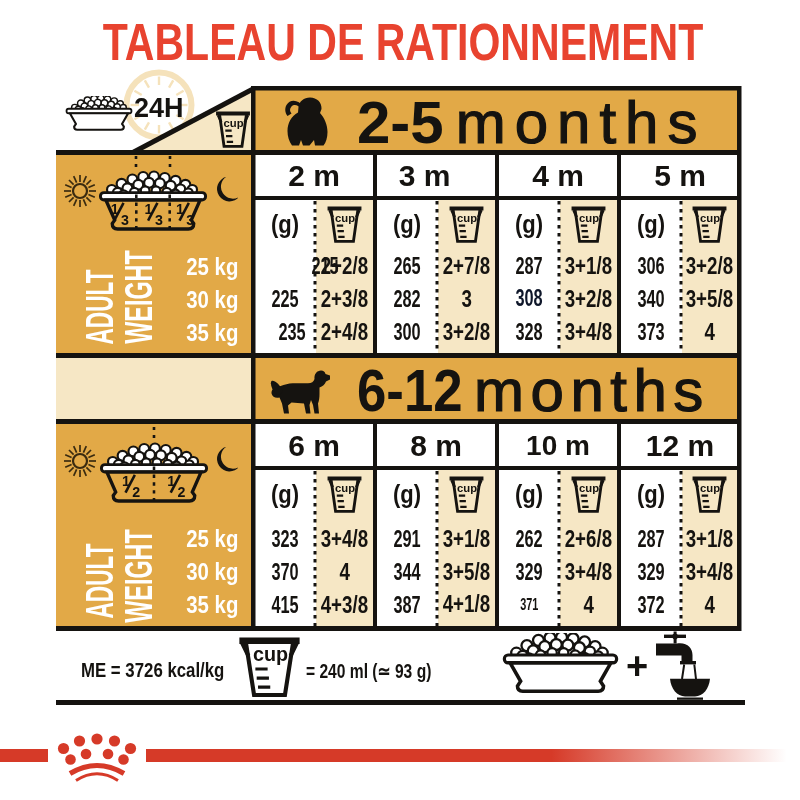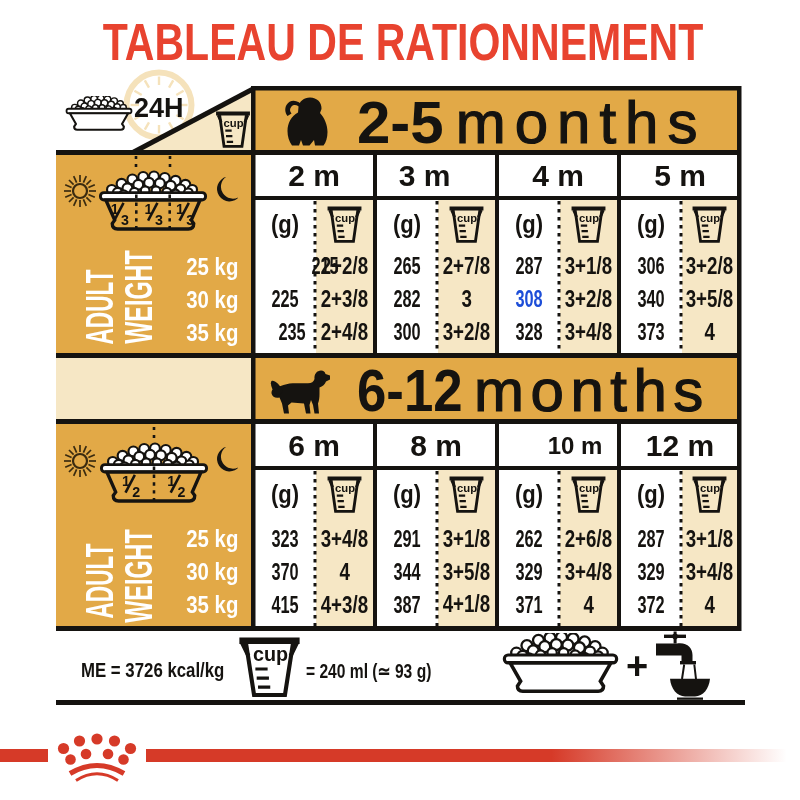--- a/index.html
+++ b/index.html
@@ -330,21 +330,21 @@
 <div class="abs ctr" style="left:377px;top:155px;width:95px;height:41px;font-size:30px;font-weight:bold;color:#151310;">3 m</div>
 
 <div class="abs ctr" style="left:499px;top:155px;width:118px;height:41px;font-size:30px;font-weight:bold;color:#151310;">4 m</div>
 
 <div class="abs ctr" style="left:621px;top:155px;width:118px;height:41px;font-size:30px;font-weight:bold;color:#151310;">5 m</div>
 
 <div class="abs ctr" style="left:255px;top:425px;width:118px;height:41px;font-size:30px;font-weight:bold;color:#151310;">6 m</div>
 
 <div class="abs ctr" style="left:377px;top:425px;width:118px;height:41px;font-size:30px;font-weight:bold;color:#151310;">8 m</div>
 
-<div class="abs ctr" style="left:499px;top:425px;width:118px;height:41px;font-size:24px;font-weight:bold;color:#151310;padding-left:17px;">10 m</div>
+<div class="abs ctr" style="left:499px;top:425px;width:118px;height:41px;font-size:28px;font-weight:bold;color:#151310;">10 m</div>
 
 <div class="abs ctr" style="left:621px;top:425px;width:118px;height:41px;font-size:30px;font-weight:bold;color:#151310;">12 m</div>
 
 <div class="abs ctr" style="left:255px;top:203px;width:60px;height:42px;font-size:25px;font-weight:bold;color:#151310;">
     <span style="display:inline-block;transform:scaleX(0.88);">(g)</span>
   </div>
 
 <svg class="abs" style="left:327px;top:206px;" width="35" height="38" viewBox="0 0 34 37">
   <g stroke="#151310" fill="none">
     <path d="M0.5,2.5 h33" stroke-width="4"></path>
@@ -425,21 +425,21 @@
   <text x="17.5" y="15.5" font-size="11" font-weight="bold" fill="#151310" text-anchor="middle" font-family="Liberation Sans">cup</text>
 </svg>
 
 <div class="abs ctr" style="left:499px;top:252px;width:60px;height:27px;font-size:24px;font-weight:bold;color:#151310;">
     <span class="sx">287</span>
   </div>
 <div class="abs ctr" style="left:560px;top:252px;width:57px;height:27px;font-size:24px;font-weight:bold;color:#151310;">
     <span class="sx" style="transform:scaleX(0.78);">3+1/8</span>
   </div>
 
-<div class="abs ctr" style="left:499px;top:285px;width:60px;height:27px;font-size:24px;font-weight:bold;color:#1d4ed8;">
+<div class="abs ctr" style="left:499px;top:285px;width:60px;height:27px;font-size:24px;font-weight:bold;color:#0f172a;align-items:flex-end;">
     <span class="sx">308</span>
   </div>
 <div class="abs ctr" style="left:560px;top:285px;width:57px;height:27px;font-size:24px;font-weight:bold;color:#151310;">
     <span class="sx" style="transform:scaleX(0.78);">3+2/8</span>
   </div>
 
 <div class="abs ctr" style="left:499px;top:318px;width:60px;height:27px;font-size:24px;font-weight:bold;color:#151310;align-items:center;">
     <span class="sx">328</span>
   </div>
 <div class="abs ctr" style="left:560px;top:318px;width:57px;height:27px;font-size:24px;font-weight:bold;color:#151310;">
@@ -572,21 +572,21 @@
     <span class="sx" style="transform:scaleX(0.78);">2+6/8</span>
   </div>
 
 <div class="abs ctr" style="left:499px;top:558px;width:60px;height:27px;font-size:24px;font-weight:bold;color:#151310;">
     <span class="sx">329</span>
   </div>
 <div class="abs ctr" style="left:560px;top:558px;width:57px;height:27px;font-size:24px;font-weight:bold;color:#151310;">
     <span class="sx" style="transform:scaleX(0.78);">3+4/8</span>
   </div>
 
-<div class="abs ctr" style="left:499px;top:591px;width:60px;height:27px;font-size:24px;font-weight:bold;color:#151310;">
+<div class="abs ctr" style="left:499px;top:591px;width:60px;height:27px;font-size:16px;font-weight:bold;color:#151310;">
     <span class="sx">371</span>
   </div>
 <div class="abs ctr" style="left:560px;top:591px;width:57px;height:27px;font-size:24px;font-weight:bold;color:#151310;">
     <span class="sx" style="transform:scaleX(0.78);">4</span>
   </div>
 
 <div class="abs ctr" style="left:621px;top:473px;width:60px;height:42px;font-size:25px;font-weight:bold;color:#151310;">
     <span style="display:inline-block;transform:scaleX(0.88);">(g)</span>
   </div>
 

